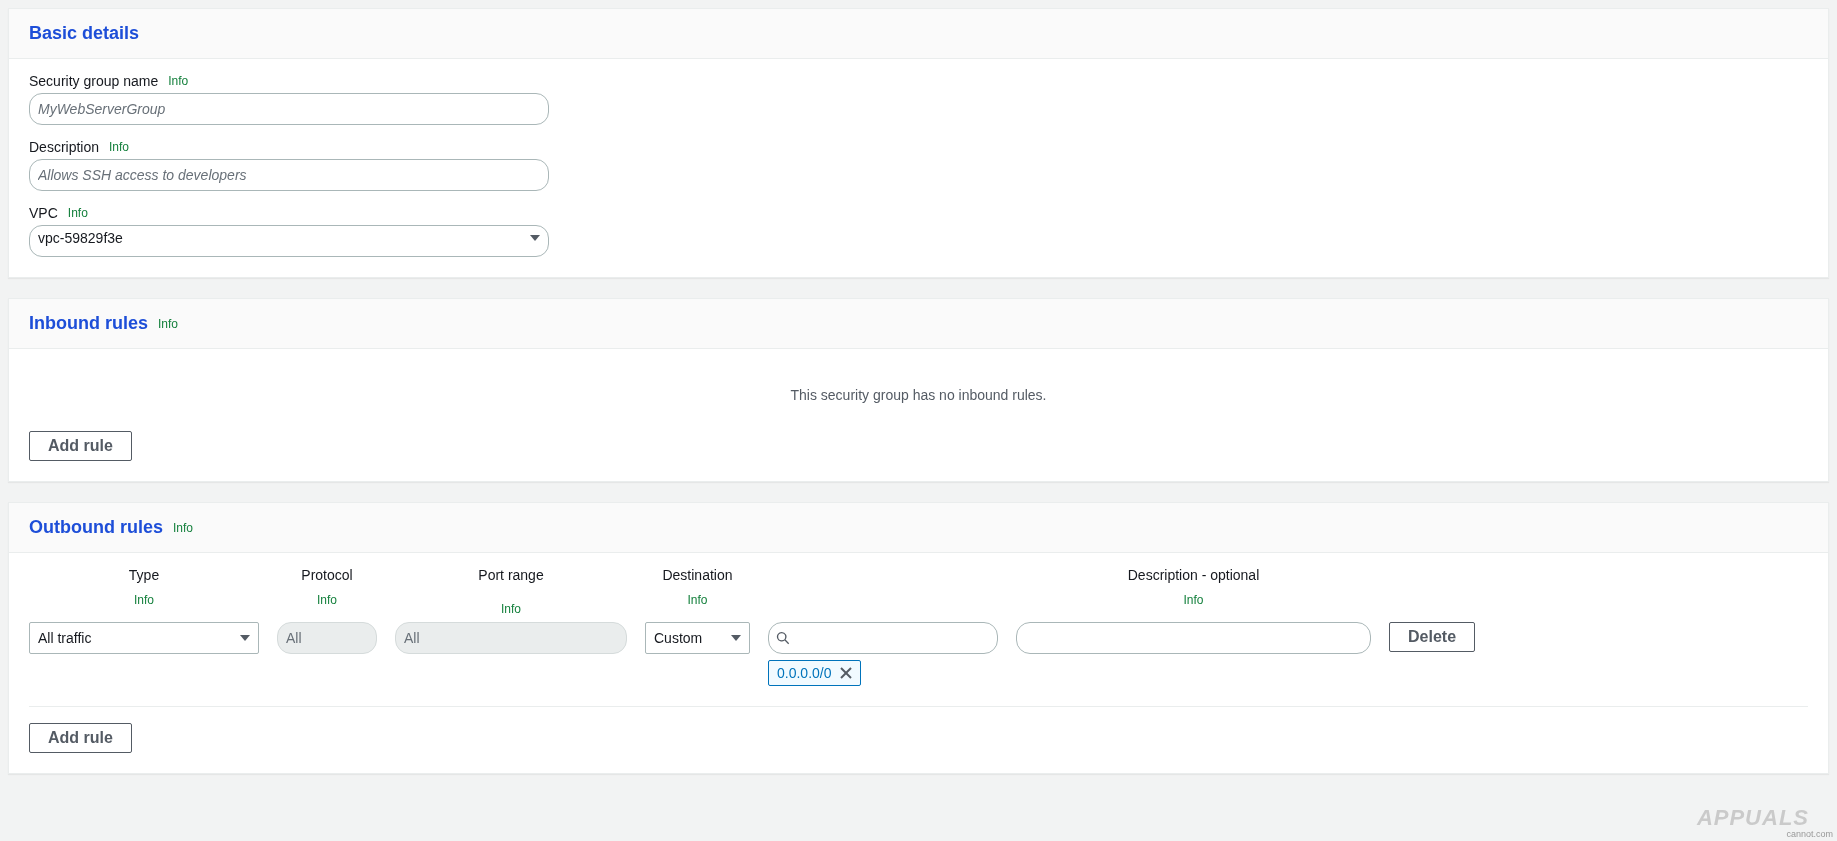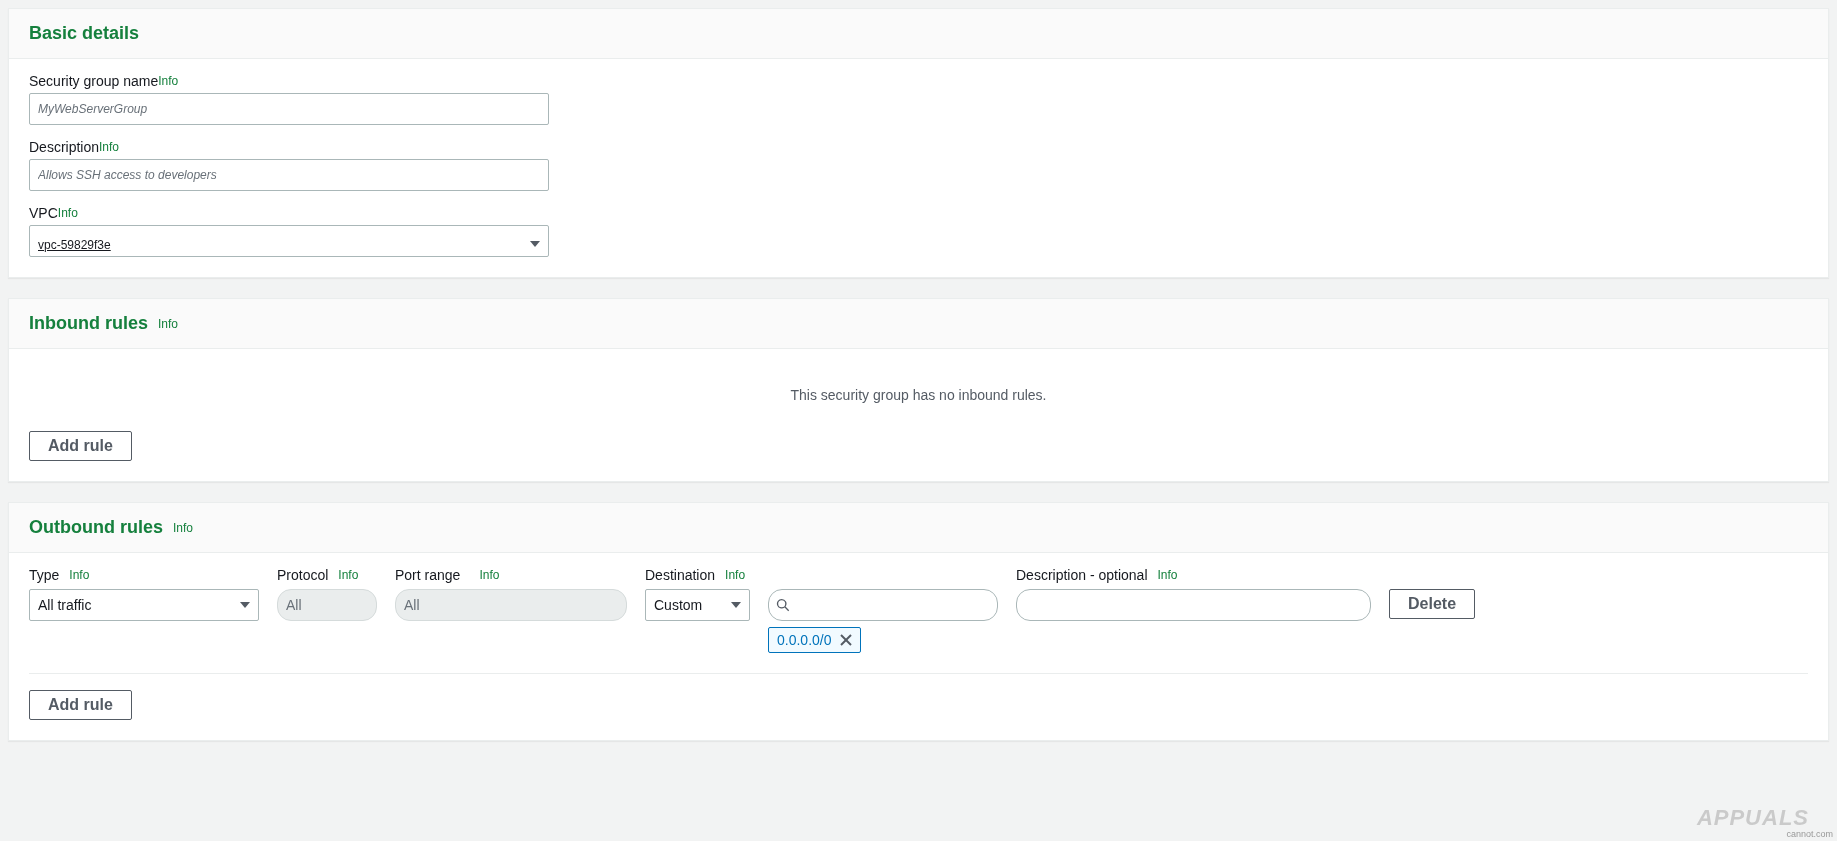--- a/index.html
+++ b/index.html
@@ -20,61 +20,61 @@
     padding: 14px 20px;
     background: #fafafa;
     border-bottom: 1px solid #eaeded;
     display: flex;
     align-items: center;
     gap: 10px;
   }
   .panel-header h2 {
     font-size: 18px;
     font-weight: 700;
-    color: #15803d;
+    color: #1d4ed8;
   }
   .panel-body {
     padding: 14px 20px 20px;
   }
   .info-link {
     color: #15803d;
     font-size: 12px;
     font-weight: 400;
     cursor: pointer;
   }
   .form-group { margin-bottom: 14px; }
   .form-label {
     display: flex;
     align-items: center;
+    gap: 10px;
     font-size: 14px;
     color: #16191f;
     margin-bottom: 4px;
   }
   input.awsui-input, .awsui-select {
     width: 520px;
     height: 32px;
     border: 1px solid #aab7b8;
-    border-radius: 2px;
+    border-radius: 13px;
     padding: 4px 8px;
-    font-size: 12px;
+    font-size: 14px;
     color: #16191f;
     background: #fff;
   }
   input.awsui-input::placeholder { color: #687078; font-style: italic; }
   .hint {
     color: #687078;
     font-size: 12px;
     margin-top: 4px;
   }
   .awsui-select {
     display: flex;
-    align-items: flex-end;
+    align-items: flex-start;
     justify-content: space-between;
     cursor: pointer;
-    text-decoration: underline;
   }
   .caret-icon svg { width: 10px; height: 10px; fill: #545b64; }
   .empty-msg {
     text-align: center;
     color: #545b64;
     padding: 24px 0 28px;
   }
   .btn {
     border: 1px solid #545b64;
     background: #fff;
@@ -91,20 +91,21 @@
     gap: 18px;
     width: 100%;
   }
   .col-header {
     display: flex;
     align-items: center;
     gap: 10px;
     font-size: 14px;
     margin-bottom: 6px;
     font-weight: 400;
+    flex-direction: column;
   }
   .col-type { width: 230px; }
   .col-protocol { width: 100px; }
   .col-port { width: 232px; gap: 19px; }
   .col-dest-label { width: 105px; }
   .col-dest-source { width: 230px; }
   .col-desc { width: 355px; }
   .col-actions { flex: 0 0 auto; }
   .select-small {
     width: 100%;

